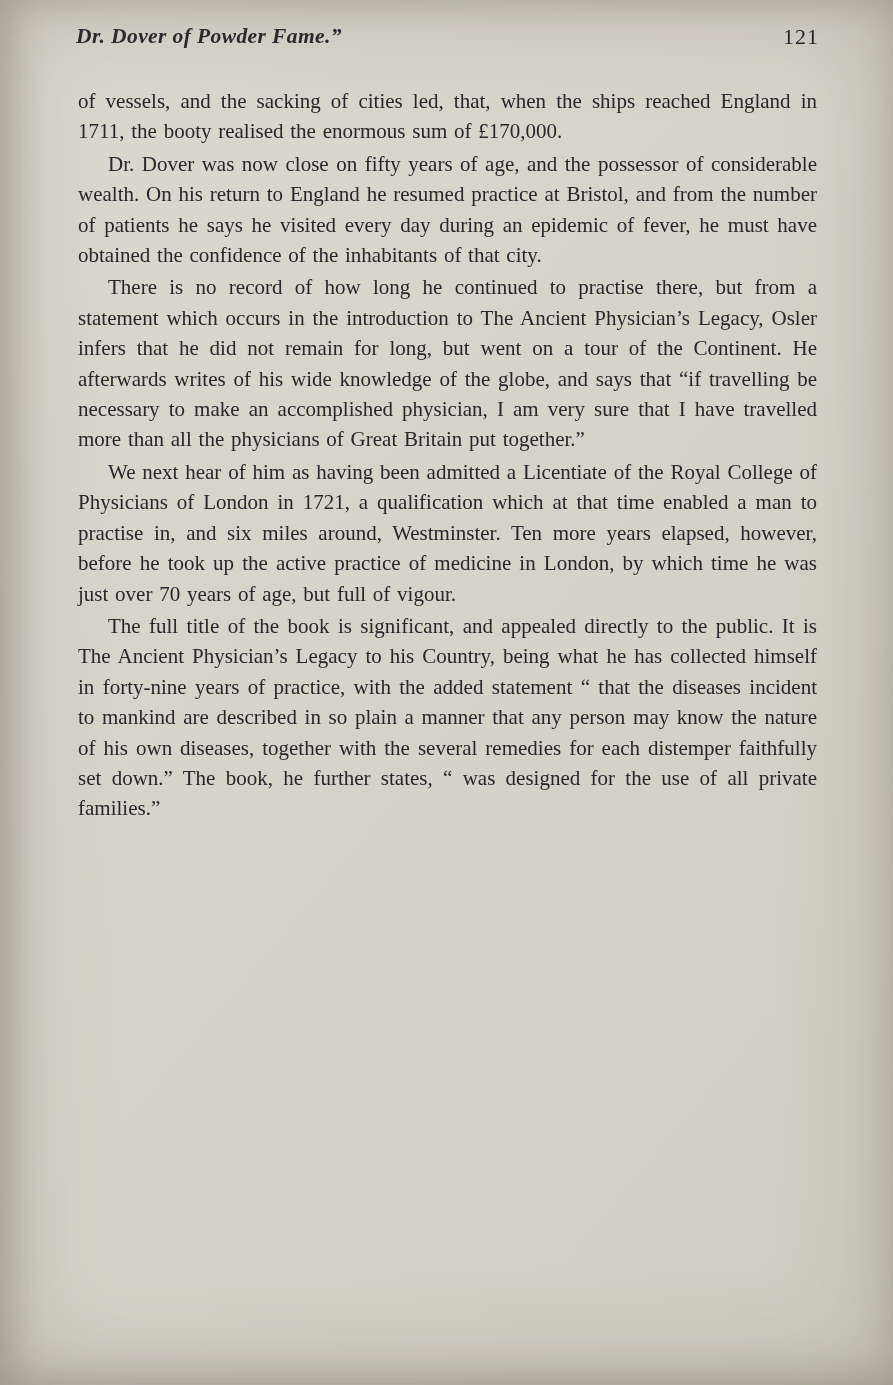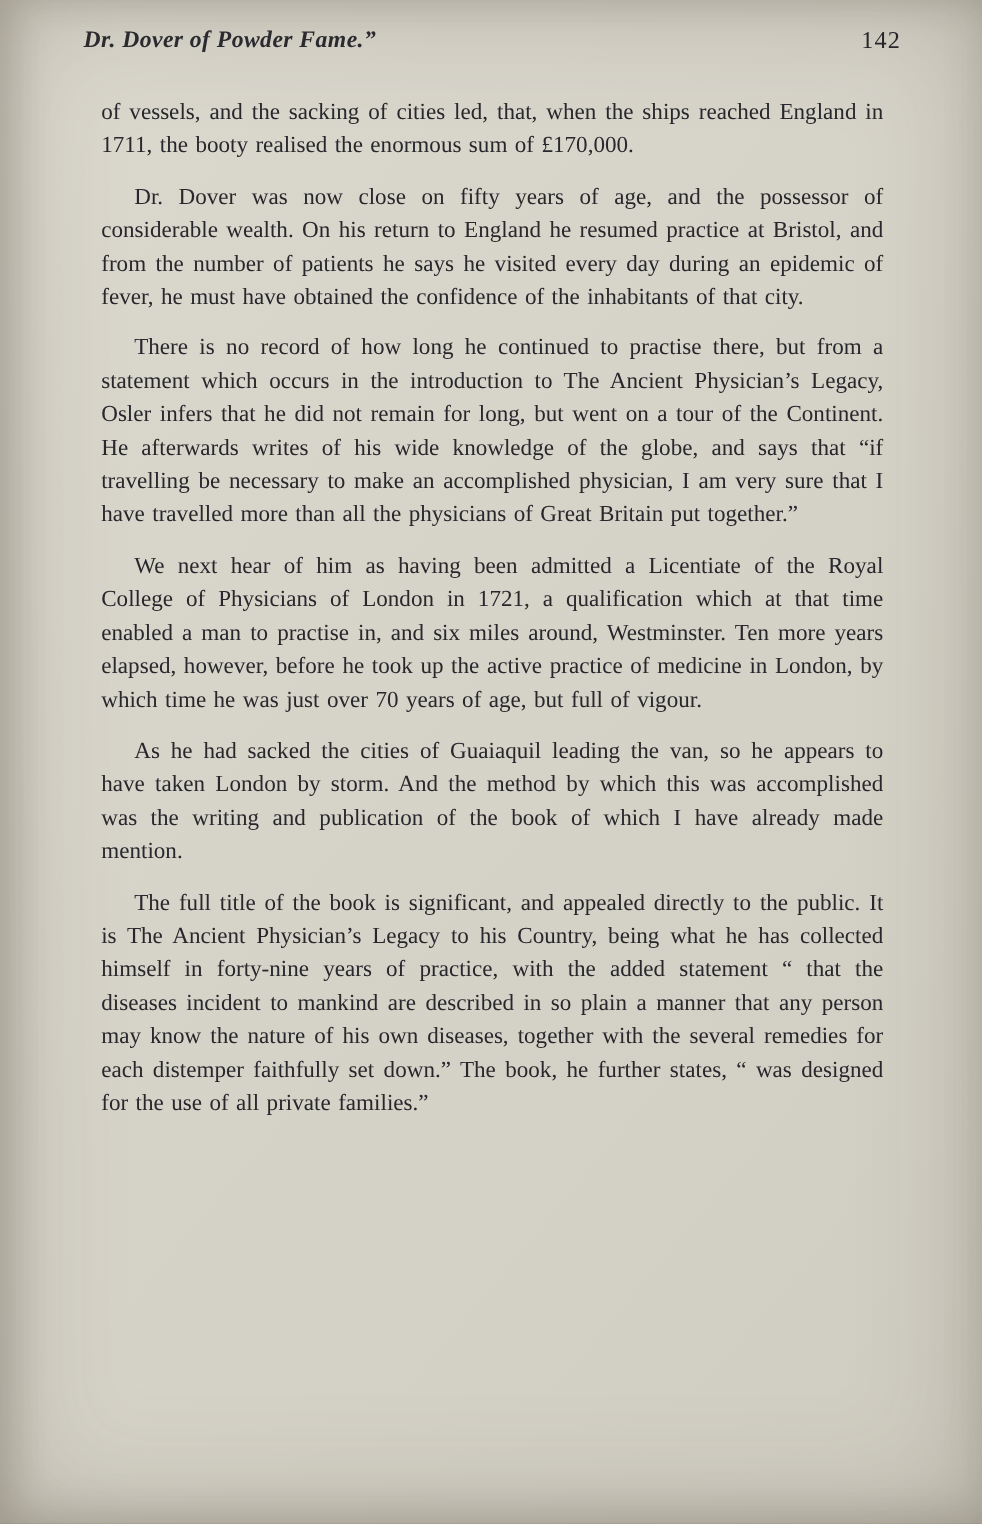--- a/index.html
+++ b/index.html
@@ -47,45 +47,44 @@
     color: #26262b;
   }
   .text-column {
     font-size: 21px;
     line-height: 30.4px;
     text-align: justify;
     word-spacing: 1.5px;
     color: #27272c;
   }
   .para {
-    margin: 16px;
+    margin: 2px;
     text-indent: 30px;
   }
   .para.no-indent {
     text-indent: 0;
   }
   .seg.italic {
   }
 </style>
 </head>
 <body>
 
 <div class="scan">
   <header class="page-head">
     <div class="running-title">Dr. Dover of Powder Fame.”</div>
-    <div class="page-number">142</div>
+    <div class="page-number">121</div>
   </header>
 
   <main class="text-column">
     <p class="para no-indent"><span class="seg">of vessels, and the sacking of cities led, that, when the ships reached England in 1711, the booty realised the enormous sum of £170,000.</span></p>
 
 
     <p class="para"><span class="seg">Dr. Dover was now close on fifty years of age, and the possessor of considerable wealth.  On his return to England he resumed practice at Bristol, and from the number of patients he says he visited every day during an epidemic of fever, he must have obtained the confidence of the inhabitants of that city.</span></p>
 
     <p class="para"><span class="seg">There is no record of how long he continued to practise there, but from a statement which occurs in the introduction to </span><span class="seg italic">The Ancient Physician’s Legacy,</span><span class="seg"> Osler infers that he did not remain for long, but went on a tour of the Continent.  He afterwards writes of his wide knowledge of the globe, and says that “if travelling be necessary to make an accomplished physician, I am very sure that I have travelled more than all the physicians of Great Britain put together.”</span></p>
 
     <p class="para"><span class="seg">We next hear of him as having been admitted a Licentiate of the Royal College of Physicians of London in 1721, a qualification which at that time enabled a man to practise in, and six miles around, Westminster.  Ten more years elapsed, however, before he took up the active practice of medicine in London, by which time he was just over 70 years of age, but full of vigour.</span></p>
 
-    <p class="para"><span class="seg">As he had sacked the cities of Guaiaquil leading the van, so he appears to have taken London by storm.  And the method by which this was accomplished was the writing and publication of the book of which I have already made mention.</span></p>
 
     <p class="para"><span class="seg">The full title of the book is significant, and appealed directly to the public.  It is </span><span class="seg italic">The Ancient Physician’s Legacy to his Country, being what he has collected himself in forty-nine years of practice,</span><span class="seg"> with the added statement “ that the diseases incident to mankind are described in so plain a manner that any person may know the nature of his own diseases, together with the several remedies for each distemper faithfully set down.” The book, he further states, “ was designed for the use of all private families.”</span></p>
   </main>
 </div>
 
 </body></html>

